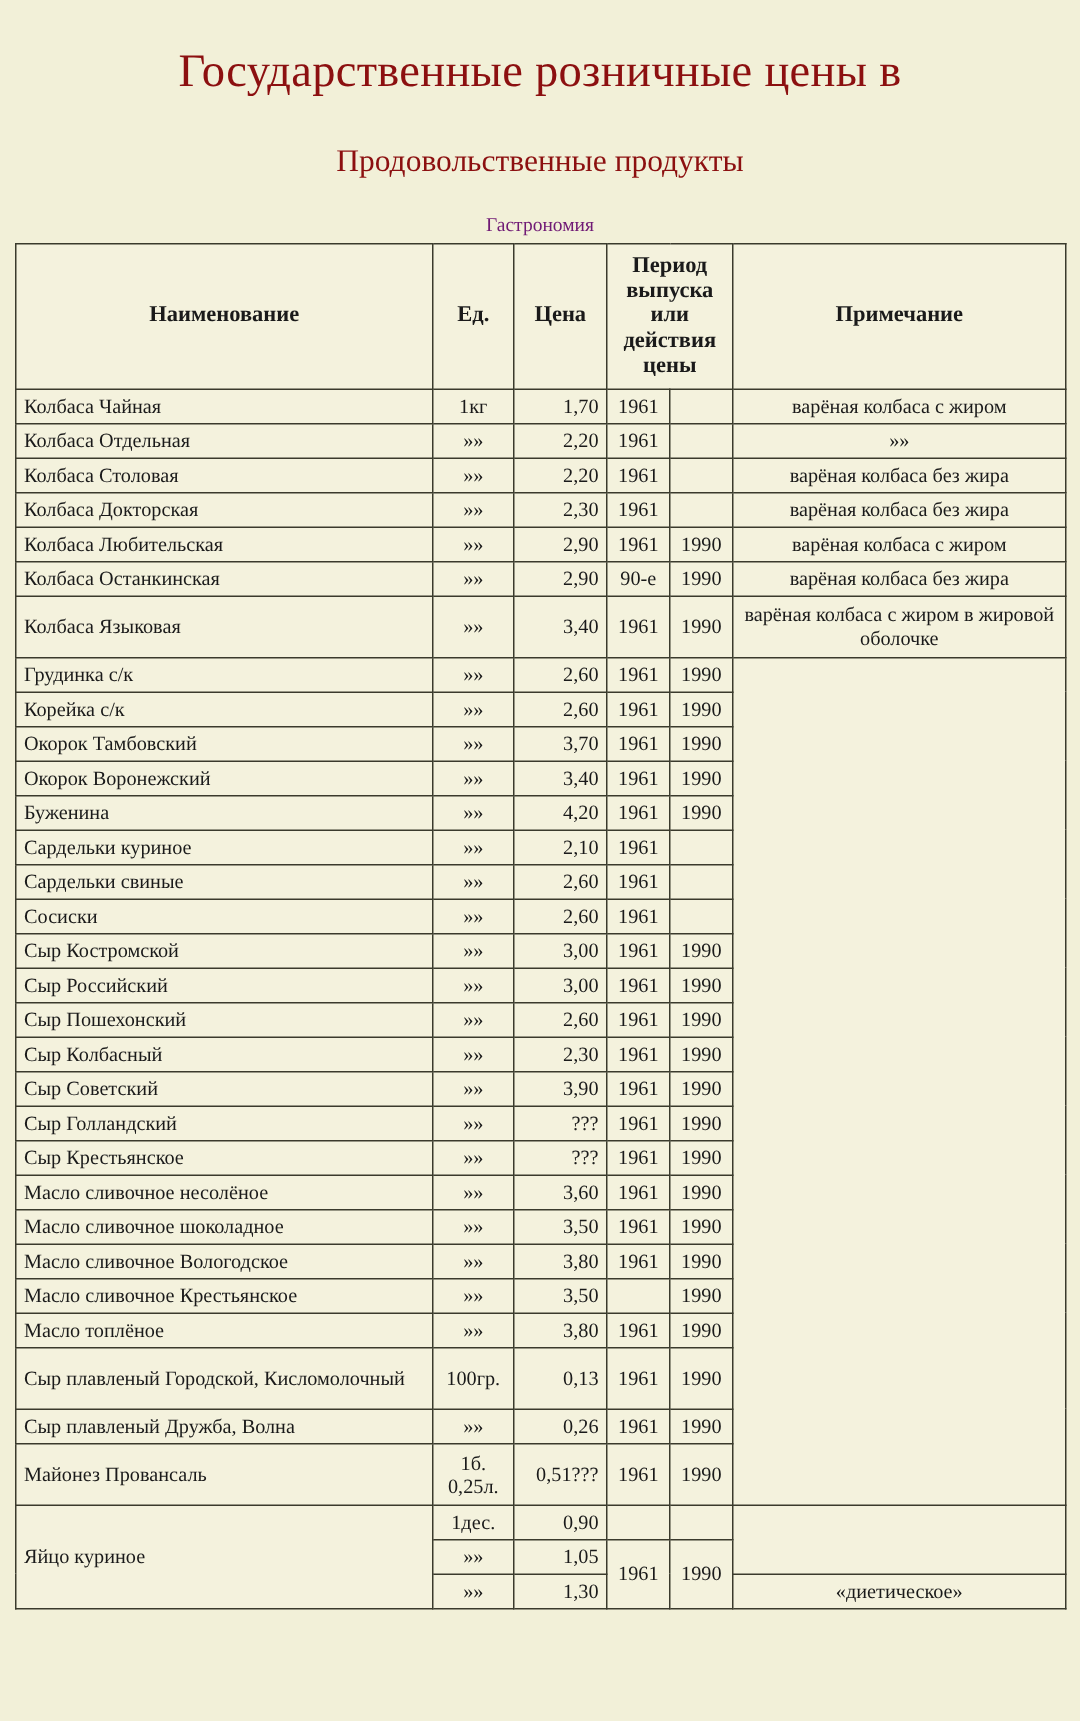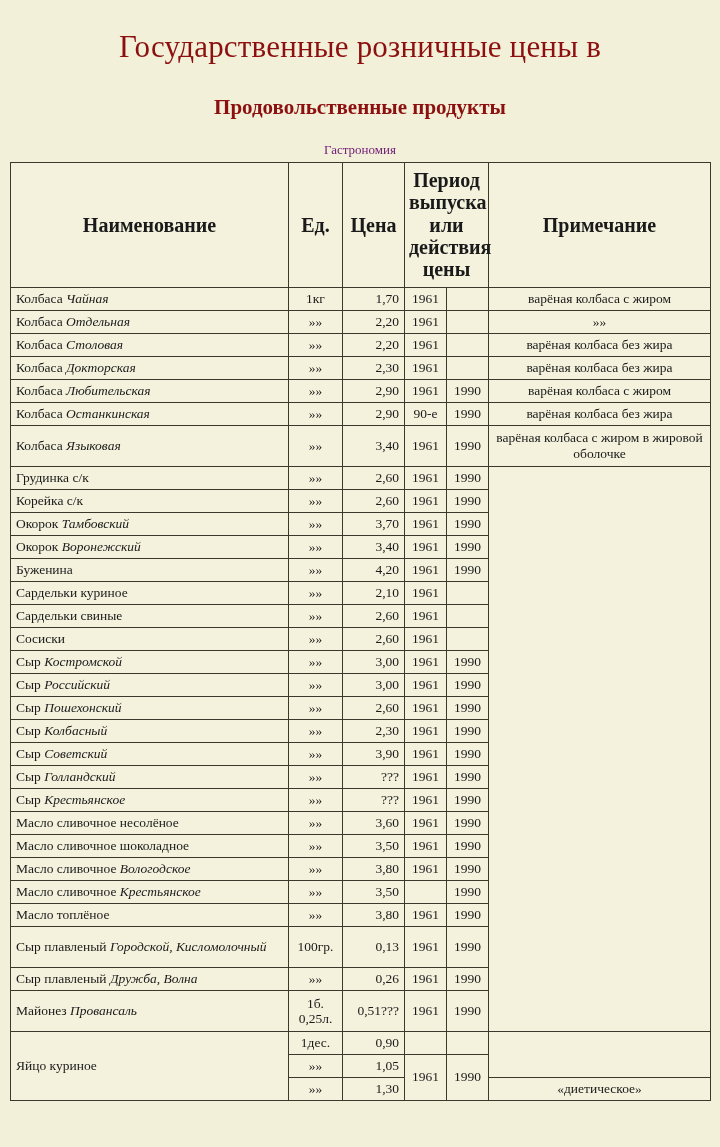--- a/index.html
+++ b/index.html
@@ -27,21 +27,21 @@
     font-weight: normal;
     line-height: 1.25;
     letter-spacing: 0.2px;
   }
   h2.sub-title {
     margin: 28px 0 0 0;
     text-align: center;
     color: #8c1010;
     font-family: "Liberation Serif", serif;
     font-size: 21px;
-    font-weight: bold;
+    font-weight: normal;
   }
   .section-label {
     margin: 22px 0 4px 0;
     text-align: center;
     font-size: 13px;
     color: #701a75;
   }
   table.price-table {
     border-collapse: collapse;
     width: 700px;
@@ -52,33 +52,33 @@
   table.price-table th,
   table.price-table td {
     border: 1px solid #3a3a2c;
     font-size: 13.5px;
     padding: 3px 5px;
     vertical-align: middle;
   }
   table.price-table thead th {
     text-align: center;
     font-weight: bold;
-    font-size: 20px;
+    font-size: 15px;
     padding: 6px 4px;
     line-height: 1.12;
   }
   col.c-name   { width: 278px; }
   col.c-unit   { width: 54px; }
   col.c-price  { width: 62px; }
   col.c-per1   { width: 42px; }
   col.c-per2   { width: 42px; }
   col.c-note   { width: 222px; }
 
   td.name { text-align: left; white-space: nowrap; overflow: hidden; }
-  td.name .it { font-style: italic; }
+  td.name .it { }
   td.unit { text-align: center; font-size: 13px; line-height: 1.12; }
   td.price { text-align: right; padding-right: 7px; }
   td.per { text-align: center; font-size: 13px; }
   td.note { text-align: center; font-size: 12.5px; line-height: 1.15; }
   tr.tall td { height: 34px; }
   .twoline { line-height: 1.15; }
   .blank { }
 </style>
 </head>
 <body>

